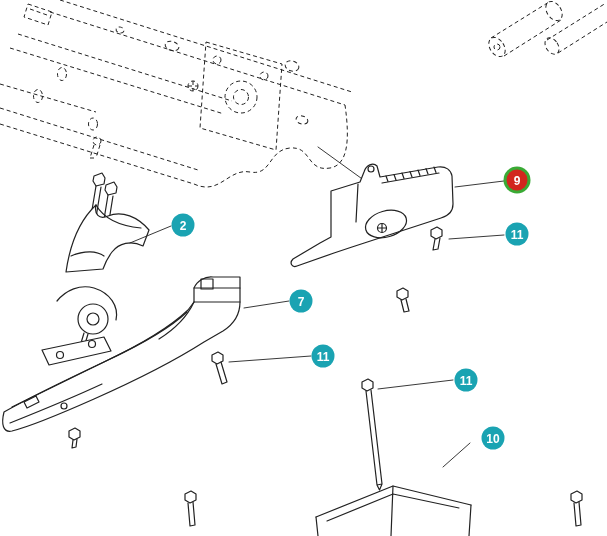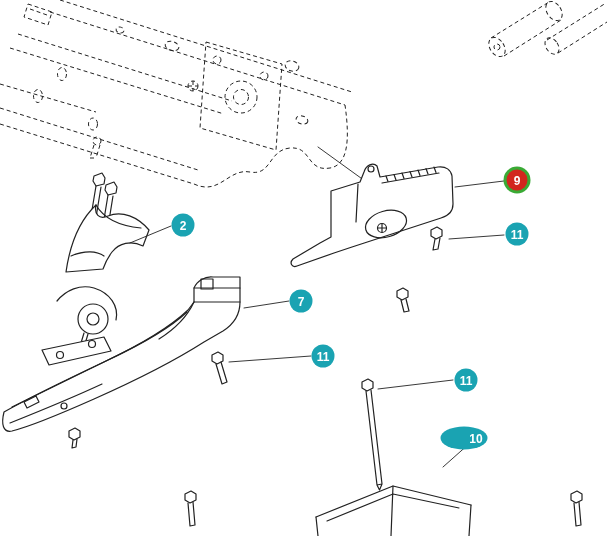--- a/index.html
+++ b/index.html
@@ -190,14 +190,14 @@
   <div class="badge badge--teal" style="left:301px; top:301px;">7</div>
 
   <div class="badge badge--highlight" style="left:517px; top:180px;">9</div>
 
   <div class="badge badge--teal" style="left:517px; top:234px;">11</div>
 
   <div class="badge badge--teal" style="left:323px; top:356px;">11</div>
 
   <div class="badge badge--teal" style="left:466px; top:380px;">11</div>
 
-  <div class="badge badge--teal" style="left:464px; top:438px;padding-left:24px;">10</div>
+  <div class="badge badge--teal" style="left:493px; top:438px;">10</div>
 </div>
 
 </body></html>

